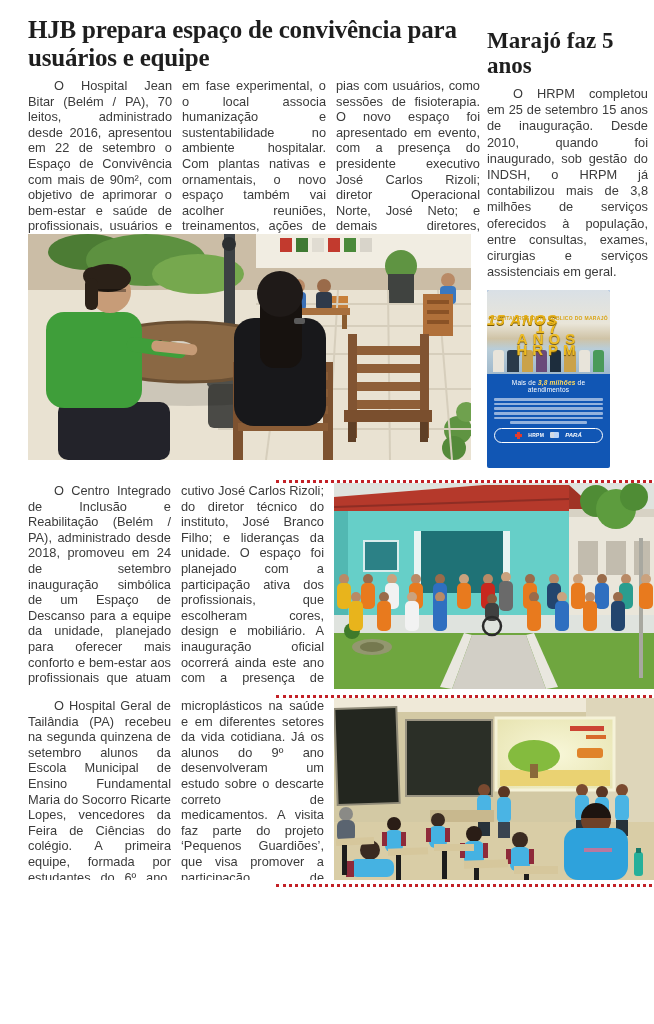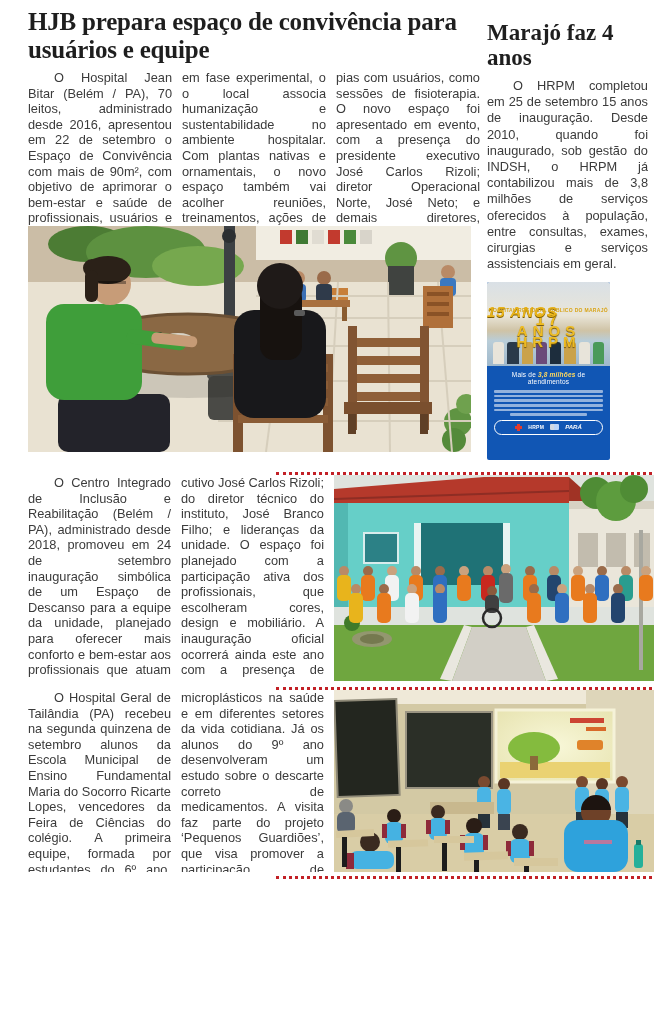--- a/index.html
+++ b/index.html
@@ -2,21 +2,21 @@
 <html lang="pt"><head>
 <meta charset="utf-8">
 <style>
   * { margin:0; padding:0; box-sizing:border-box; }
   html,body { background:#888; }
   .page {
     width:654px; height:1024px; background:#ffffff; margin:0 auto;
     overflow:hidden; position:relative;
     font-family:"Liberation Sans","DejaVu Sans",sans-serif;
     color:#3b3b3b;
-    padding-top:8px;
+    padding-top:16px;
   }
   h1,h2,h3 { font-family:"Liberation Serif","DejaVu Serif",serif; color:#1e1e1e; font-weight:700; }
 
   
   .top-section { display:flex; }
   .art1 { width:487px; padding-left:28px; padding-right:7px; }
   .art1 h1 { font-size:25px; line-height:28px; margin-bottom:6px; letter-spacing:-0.2px; }
   .cols { display:flex; gap:10px; }
   .cols3 { height:156px; }
   .col { flex:1; font-size:12.8px; line-height:15.6px; text-align:justify; overflow:hidden; }
@@ -191,21 +191,21 @@
             <rect x="206" y="84" width="92" height="108" rx="20" fill="#18181b"></rect>
             <rect x="232" y="58" width="42" height="76" rx="14" fill="#17120f"></rect>
             <circle cx="252" cy="60" r="23" fill="#1f1a18"></circle>
             <rect x="266" y="84" width="11" height="6" rx="2" fill="#5a5a5a"></rect>
           </g>
         </svg>
       </div>
     </div>
 
     <aside class="sidebar">
-      <h2>Marajó faz 4 anos</h2>
+      <h2>Marajó faz 5 anos</h2>
       <div class="sidebar-body indent">O HRPM completou em 25 de setembro 15 anos de inauguração. Desde 2010, quando foi inaugurado, sob gestão do INDSH, o HRPM já contabilizou mais de 3,8 milhões de serviços oferecidos à população, entre consultas, exames, cirurgias e serviços assistenciais em geral.</div>
 
       <div class="poster">
         <div class="poster-top">
           <div class="poster-people">
             <div class="poster-person" style="background:#e8e4da"></div>
             <div class="poster-person" style="background:#2a3a4a"></div>
             <div class="poster-person" style="background:#caa24a"></div>
             <div class="poster-person" style="background:#6a4a7a"></div>
             <div class="poster-person" style="background:#1d2d3d"></div>

